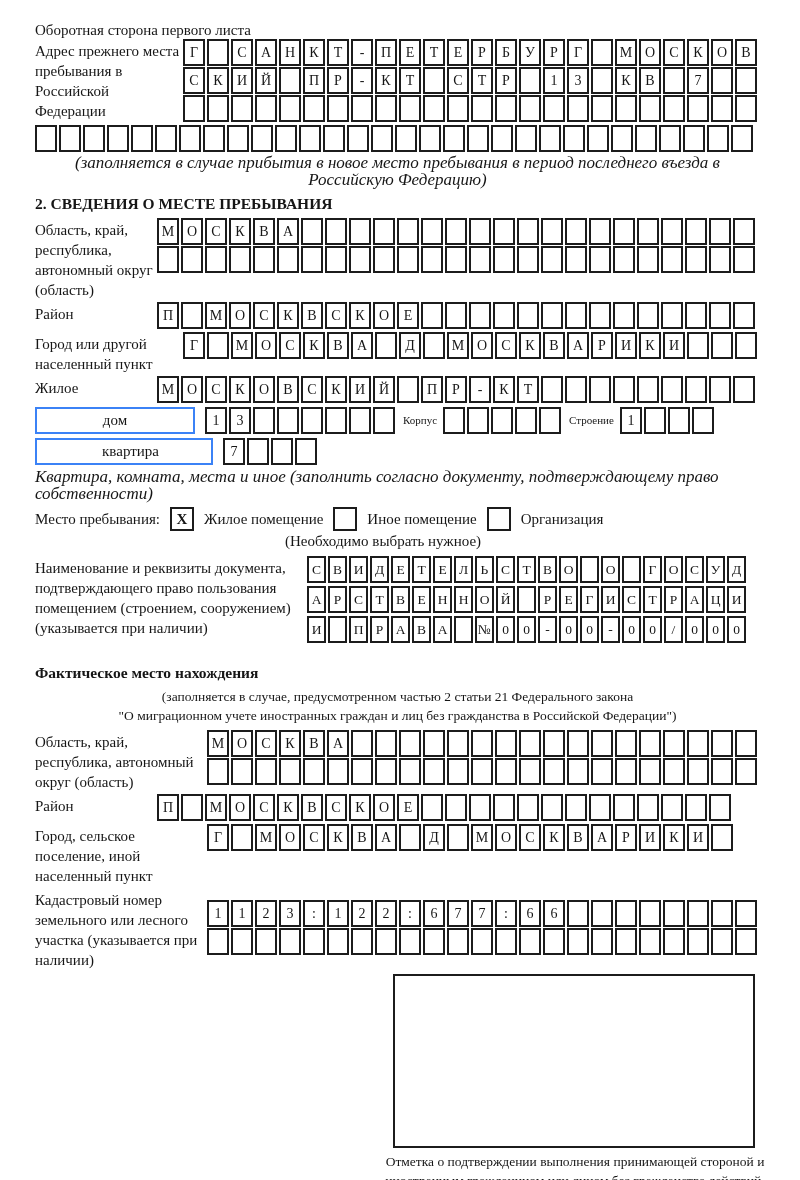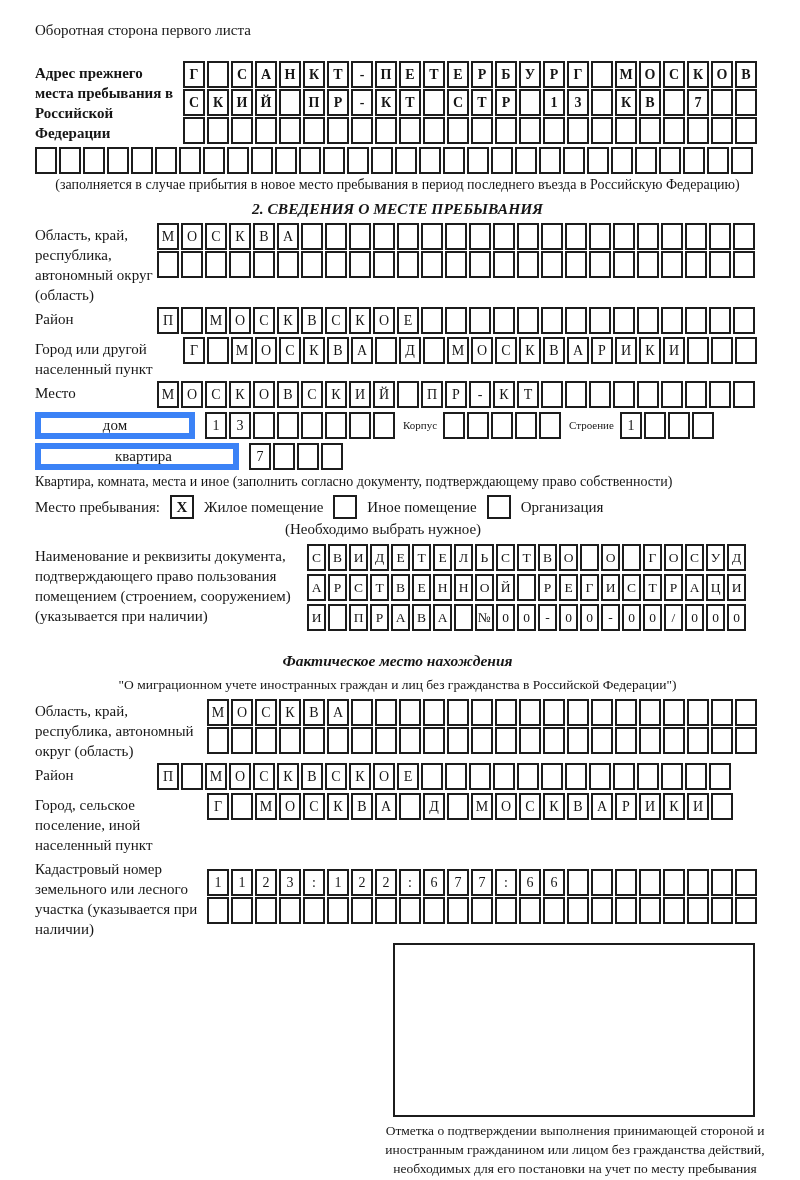--- a/index.html
+++ b/index.html
@@ -27,29 +27,28 @@
   
   .field{display:flex;align-items:flex-start;margin-bottom:2px;}
   .label{
     font-size:15px;line-height:20px;flex:0 0 auto;
     padding-top:2px;
   }
   .w148{flex-basis:148px;width:148px;}
   .w122{flex-basis:122px;width:122px;}
   .w172{flex-basis:172px;width:172px;}
   .w272{flex-basis:272px;width:272px;}
-  .caption{font-size:14px;line-height:17px;margin:2px 0 4px;}
+  .caption{font-size:17px;line-height:17px;margin:2px 0 4px;font-style:italic;}
   .caption.center{text-align:center;}
   .section-title{
-    font-size:15.5px;font-weight:bold;text-align:center;
+    font-size:15.5px;font-weight:bold;text-align:left;
     margin:7px 0 5px;
-    font-style:italic;
   }
   .widebox{
-    box-sizing:border-box;border:6px solid #3b82f6;height:27px;
+    box-sizing:border-box;border:2px solid #3b82f6;height:27px;
     display:flex;align-items:center;justify-content:center;
     font-size:15px;flex:0 0 auto;background:#fff;
   }
   .inline-label{font-size:11px;line-height:27px;white-space:nowrap;}
   .hrow{display:flex;align-items:flex-start;margin:3px 0 2px;}
   .gap6{width:6px;flex:0 0 auto;}
   .gap10{width:10px;flex:0 0 auto;}
   
   .stay-row{display:flex;align-items:center;margin:5px 0 2px;font-size:15px;}
   .checkbox{
@@ -71,21 +70,21 @@
     font-size:13.5px;line-height:19px;text-align:center;
   }
 </style>
 </head>
 <body>
 
 <div class="page">
 
   <div class="header-note">Оборотная сторона первого листа</div>
 
-  <div class="field" style="margin-top:22px;font-weight:bold;">
+  <div class="field" style="margin-top:0;">
     <div class="label w148">Адрес прежнего места пребывания в Российской Федерации</div>
     <div>
       <div class="cells">
           <span class="cell">Г</span>
           <span class="cell"></span>
           <span class="cell">С</span>
           <span class="cell">А</span>
           <span class="cell">Н</span>
           <span class="cell">К</span>
           <span class="cell">Т</span>
@@ -312,21 +311,21 @@
         <span class="cell">И</span>
         <span class="cell">К</span>
         <span class="cell">И</span>
         <span class="cell"></span>
         <span class="cell"></span>
         <span class="cell"></span>
       </div>
   </div>
 
   <div class="field">
-    <div class="label w122">Место</div>
+    <div class="label w122">Жилое</div>
     <div class="cells">
         <span class="cell">М</span>
         <span class="cell">О</span>
         <span class="cell">С</span>
         <span class="cell">К</span>
         <span class="cell">О</span>
         <span class="cell">В</span>
         <span class="cell">С</span>
         <span class="cell">К</span>
         <span class="cell">И</span>
@@ -377,21 +376,21 @@
     <div class="gap6"></div>
     <div class="cells">
         <span class="cell">1</span>
         <span class="cell"></span>
         <span class="cell"></span>
         <span class="cell"></span>
       </div>
   </div>
 
   <div class="hrow">
-    <div class="widebox" style="width:204px;padding-left:13px;">квартира</div>
+    <div class="widebox" style="width:178px;padding-left:13px;">квартира</div>
     <div class="gap10"></div>
     <div class="cells">
         <span class="cell">7</span>
         <span class="cell"></span>
         <span class="cell"></span>
         <span class="cell"></span>
       </div>
   </div>
   <div class="caption">Квартира, комната, места и иное (заполнить согласно документу, подтверждающему право собственности)</div>
 
@@ -475,20 +474,21 @@
           <span class="cell">0</span>
           <span class="cell">/</span>
           <span class="cell">0</span>
           <span class="cell">0</span>
           <span class="cell">0</span>
         </div>
     </div>
   </div>
 
   <div class="section-title" style="margin-top:18px;">Фактическое место нахождения</div>
+  <div class="fact-note">(заполняется в случае, предусмотренном частью 2 статьи 21 Федерального закона</div>
   <div class="fact-note" style="margin-bottom:5px;">"О миграционном учете иностранных граждан и лиц без гражданства в Российской Федерации")</div>
 
   <div class="field">
     <div class="label w172">Область, край, республика, автономный округ (область)</div>
     <div>
       <div class="cells">
           <span class="cell">М</span>
           <span class="cell">О</span>
           <span class="cell">С</span>
           <span class="cell">К</span>

